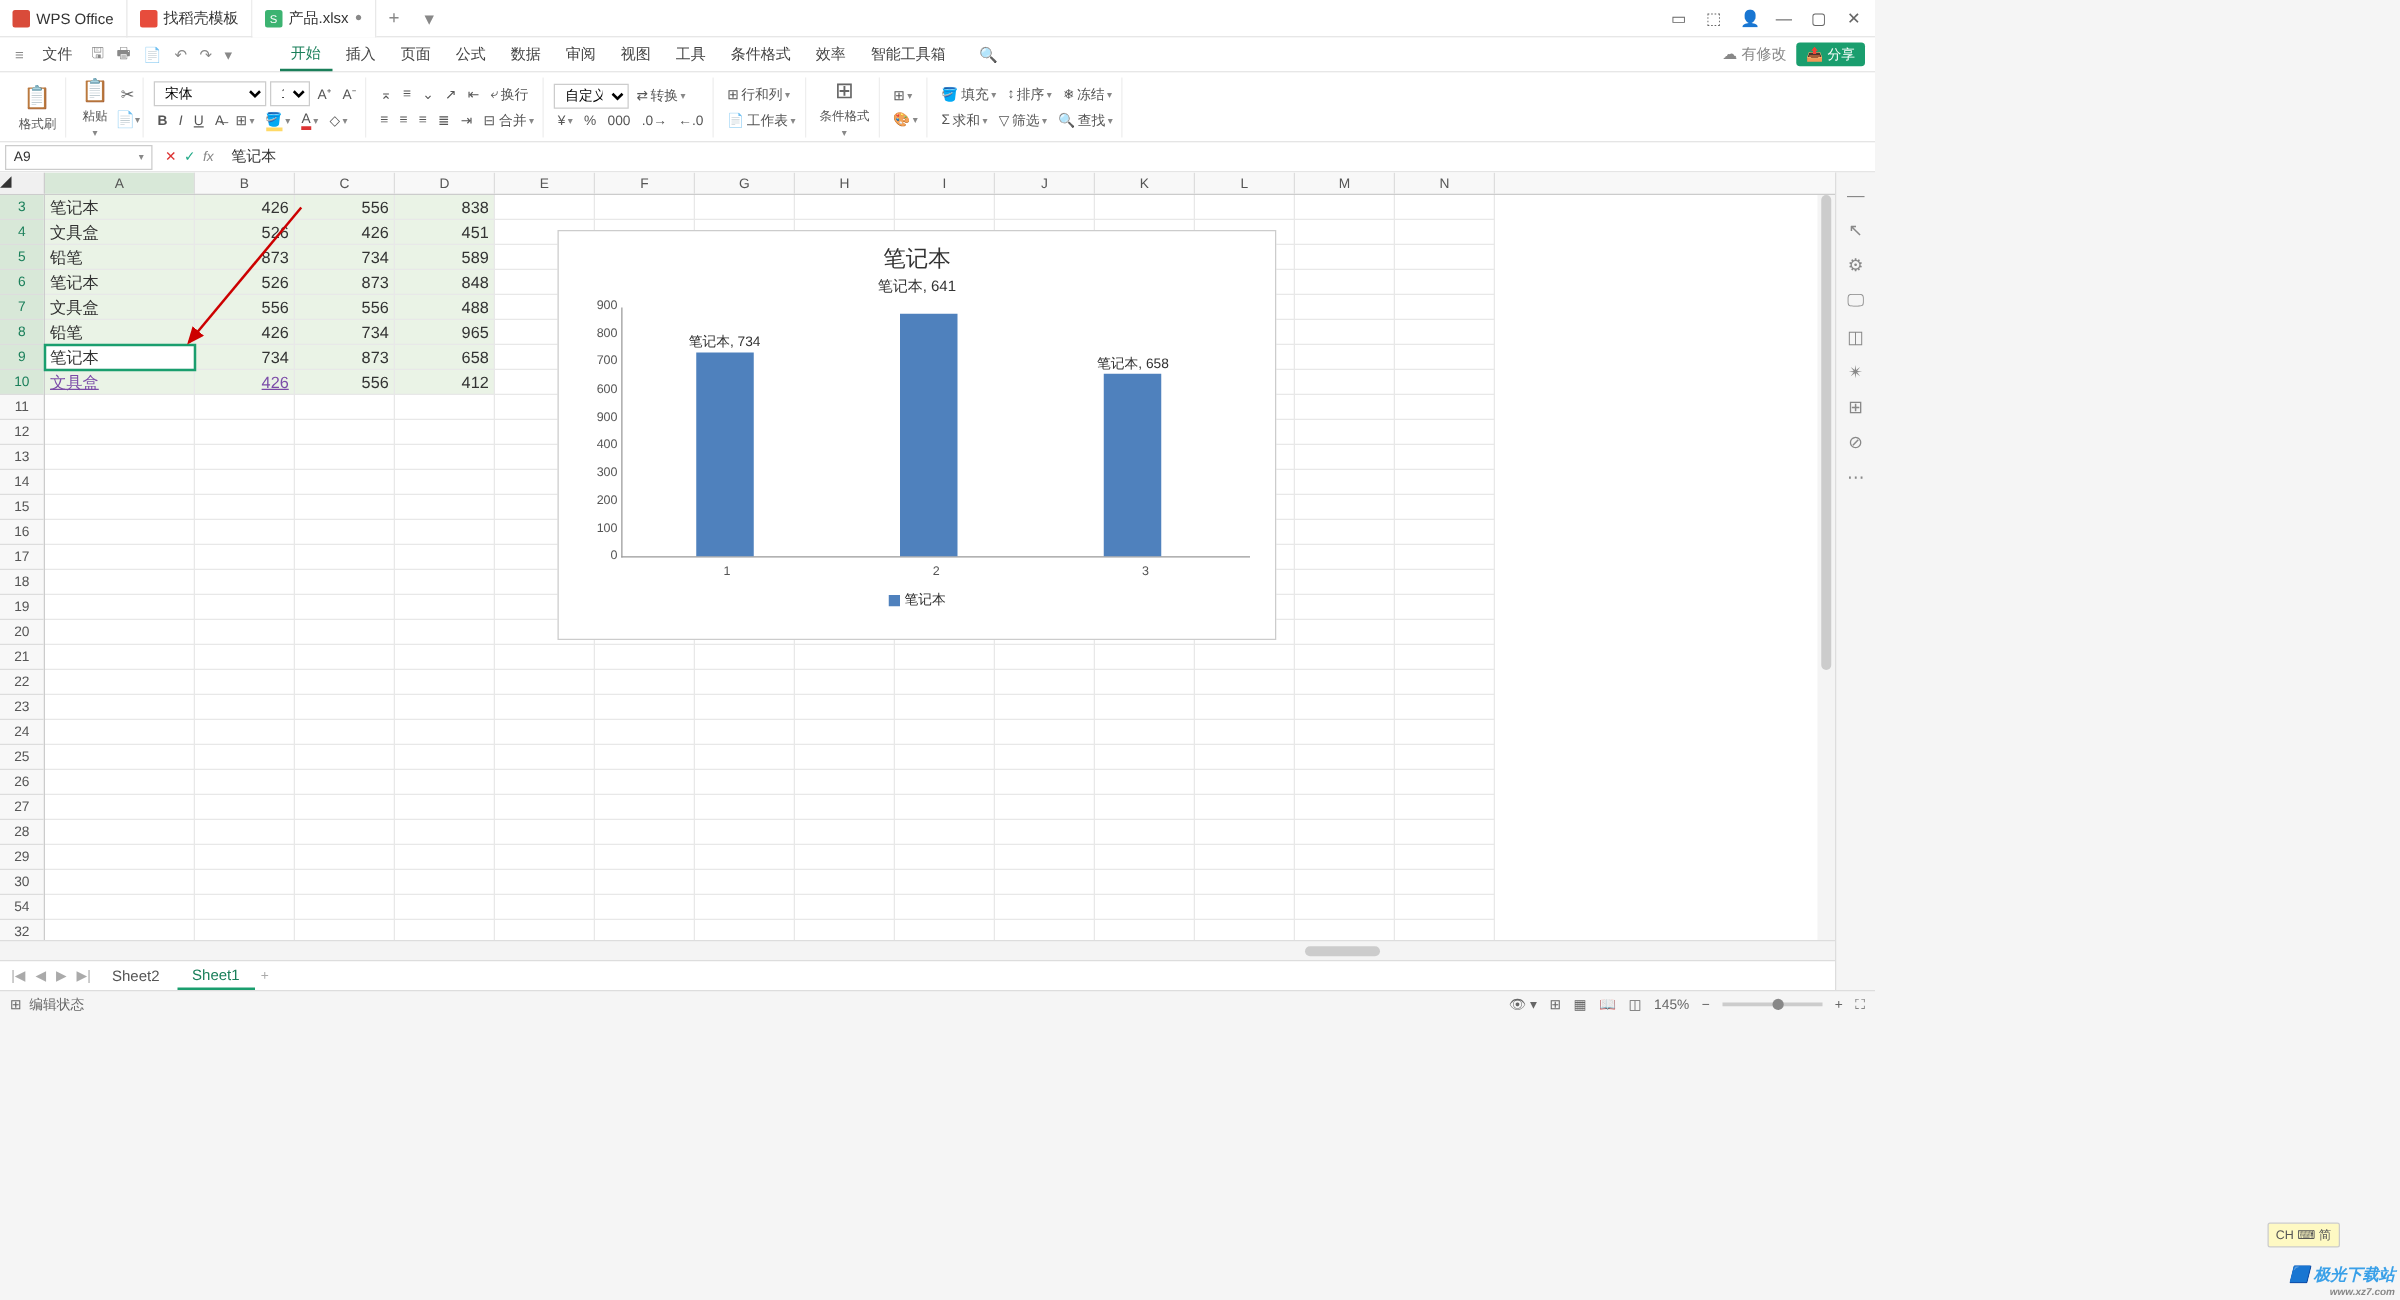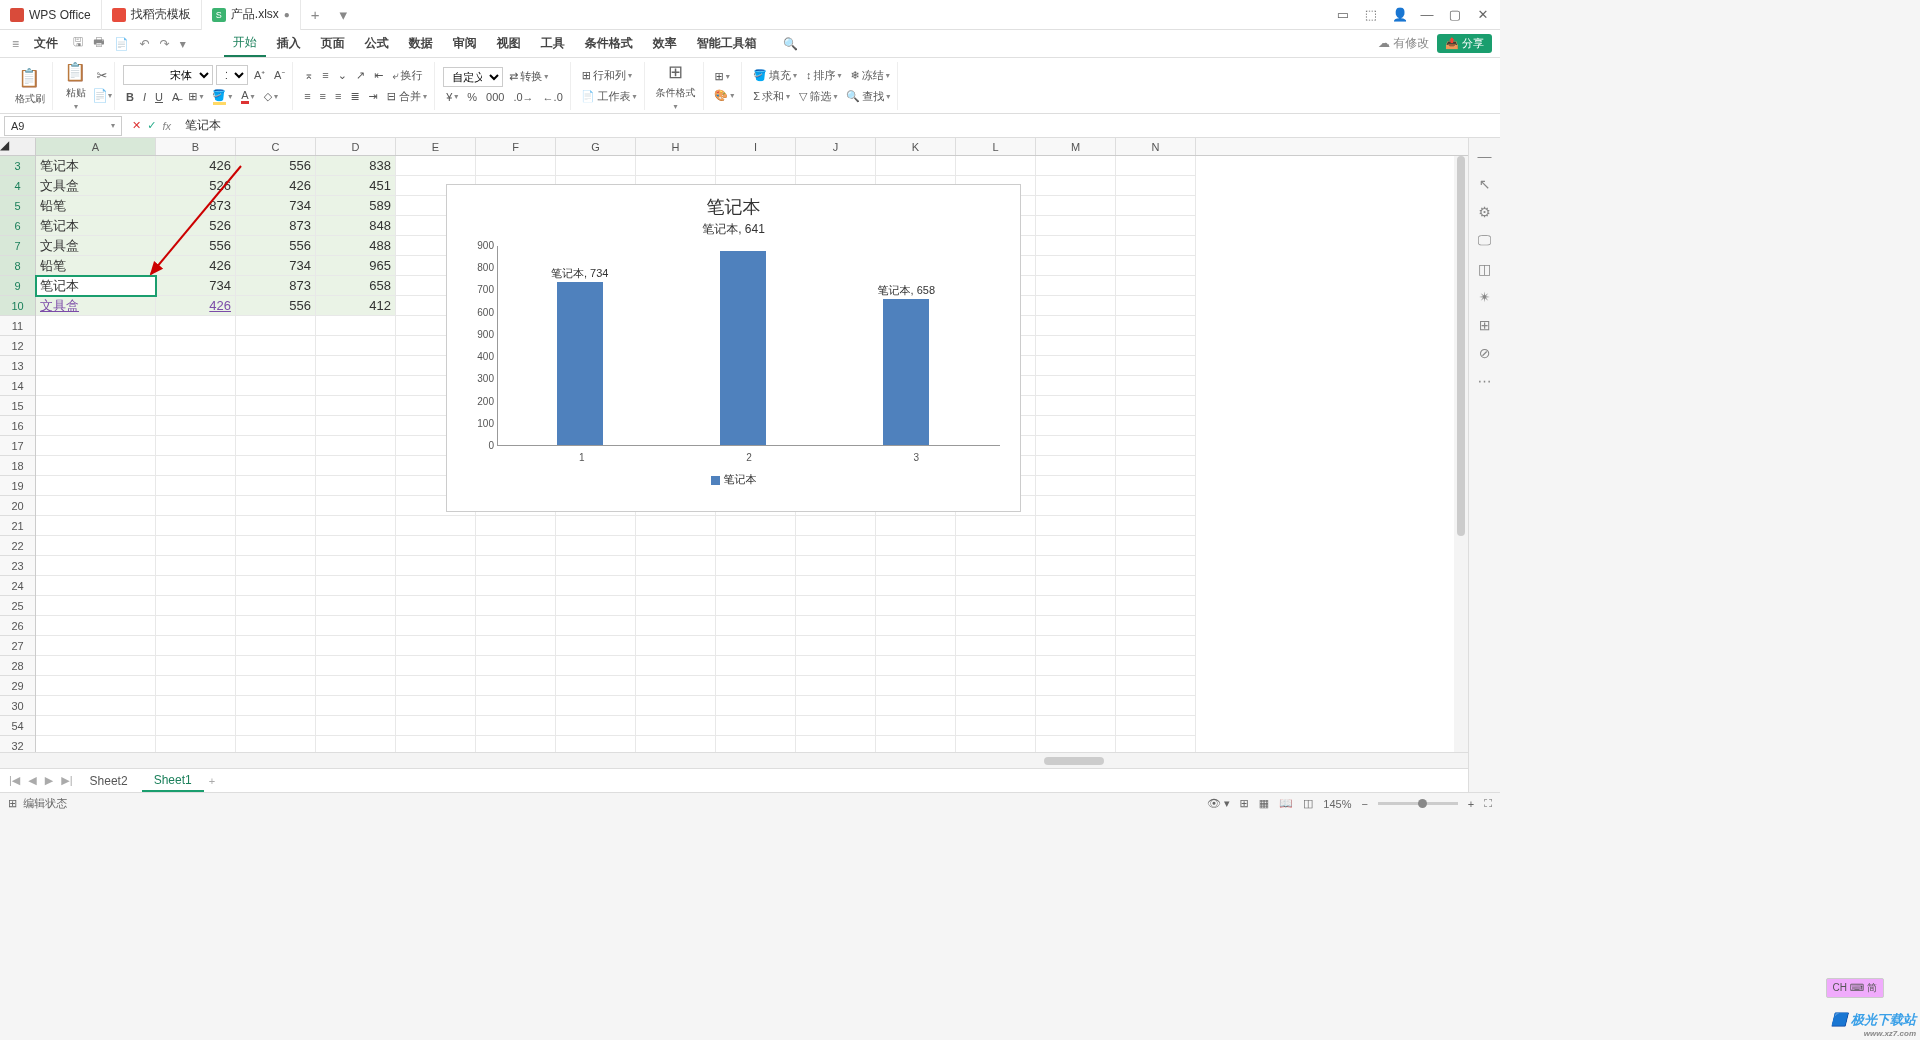--- a/index.html
+++ b/index.html
@@ -8,34 +8,34 @@
 .tab { display:flex; align-items:center; padding:0 10px; height:30px; border-right:1px solid #e8e8e8; gap:5px; cursor:pointer; }
 .tab.active { background:#fff; }
 .tab .dot { color:#888; font-size:10px; }
 .wps-logo { width:14px; height:14px; background:#d94b3a; border-radius:2px; display:inline-block; }
 .dao-logo { width:14px; height:14px; background:#e74c3c; border-radius:2px; display:inline-block; }
 .s-logo { width:14px; height:14px; background:#3cb371; color:#fff; font-size:9px; display:flex; align-items:center; justify-content:center; border-radius:2px; }
 .newtab { padding:0 10px; color:#888; font-size:15px; cursor:pointer; }
 .title-right { margin-left:auto; display:flex; align-items:center; gap:14px; padding-right:10px; color:#666; }
 .win-btn { width:14px; text-align:center; cursor:pointer; font-size:13px; }
 .menubar { height:28px; background:#fff; display:flex; align-items:center; border-bottom:1px solid #e0e0e0; padding:0 8px; gap:2px; }
-.menu-item { padding:4px 9px; cursor:pointer; color:#444; font-size:12px;font-weight:bold; }
+.menu-item { padding:4px 9px; cursor:pointer; color:#444; font-size:12px; }
 .menu-item.active { color:#1a7f5a; border-bottom:2px solid #1a7f5a; font-weight:500; }
 .menu-icon { color:#888; padding:2px 4px; cursor:pointer; font-size:12px; }
 .menu-right { margin-left:auto; display:flex; align-items:center; gap:8px; }
 .share-btn { background:#1a9e6e; color:#fff; padding:2px 8px; border-radius:3px; font-size:11px; cursor:pointer; }
 .ribbon { height:56px; background:#fff; display:flex; align-items:center; padding:4px 8px; gap:4px; border-bottom:1px solid #ddd; }
 .rgroup { display:flex; flex-direction:column; gap:2px; padding:0 4px; border-right:1px solid #eee; height:48px; justify-content:center; }
 .rrow { display:flex; align-items:center; gap:3px; }
 .rbtn { display:flex; align-items:center; gap:2px; padding:2px 3px; cursor:pointer; color:#555; font-size:11px; border-radius:3px; }
 .rbtn.big { flex-direction:column; font-size:10px; }
 .ricon { width:16px; height:16px; display:inline-flex; align-items:center; justify-content:center; color:#666; font-size:13px; }
 .ricon.big { width:24px; height:24px; font-size:18px; }
 .font-sel { border:1px solid #ccc; height:20px; padding:0 4px; font-size:11px; background:#fff; }
-.font-name { width:90px;text-align:right; }
+.font-name { width:90px; }
 .font-size { width:32px; }
 .dd { font-size:8px; color:#888; }
 .namebox-row { height:24px; background:#fff; display:flex; align-items:center; border-bottom:1px solid #ddd; }
 .namebox { width:118px; border:1px solid #ccc; margin:2px 4px; height:20px; display:flex; align-items:center; padding:0 6px; font-size:11px; justify-content:space-between; }
 .fx-btns { display:flex; align-items:center; gap:6px; padding:0 6px; color:#888; font-size:11px; }
 .fx-red { color:#d33; }
 .fx-green { color:#2a8; }
 .fx-input { flex:1; padding:0 8px; font-size:12px; }
 .main { display:flex; height:654px; }
 .sheet-area { flex:1; display:flex; flex-direction:column; background:#fff; position:relative; }
@@ -76,21 +76,21 @@
 .vscroll { position:absolute; right:0; top:18px; bottom:0; width:14px; background:#f4f4f4; }
 .vscroll .vthumb { position:absolute; top:0; width:8px; left:3px; height:380px; background:#ccc; border-radius:4px; }
 .sheet-tabs { height:24px; background:#fff; display:flex; align-items:center; border-top:1px solid #ddd; padding:0 6px; gap:2px; }
 .nav-ico { color:#aaa; padding:0 3px; cursor:pointer; font-size:11px; }
 .stab { padding:3px 12px; cursor:pointer; font-size:12px; color:#555; }
 .stab.on { border-bottom:2px solid #1a9e6e; color:#1a7f5a; font-weight:500; }
 .statusbar { height:22px; background:#f5f5f5; border-top:1px solid #ddd; display:flex; align-items:center; padding:0 8px; font-size:11px; color:#666; }
 .status-right { margin-left:auto; display:flex; align-items:center; gap:10px; }
 .zoom-slider { width:80px; height:3px; background:#ccc; position:relative; }
 .zoom-slider::after { content:""; position:absolute; left:40px; top:-3px; width:9px; height:9px; background:#888; border-radius:50%; }
-.ime-badge { position:absolute; right:36px; bottom:42px; background:#f0abfc; border:1px solid #ccc; padding:2px 6px; font-size:10px; color:#555; border-radius:2px; z-index:20; }
+.ime-badge { position:absolute; right:48px; bottom:42px; background:#fef9c3; border:1px solid #ccc; padding:2px 6px; font-size:10px; color:#555; border-radius:2px; z-index:20; }
 .watermark { position:absolute; right:4px; bottom:2px; font-size:13px; color:#3aa0e8; font-weight:bold; font-style:italic; z-index:20; }
 .watermark small { color:#888; font-size:8px; display:block; text-align:right; }
 </style>
 </head>
 <body>
 
 <div class="titlebar">
   <div class="tab">
       <span class="wps-logo"></span>
       <span>WPS Office</span>

